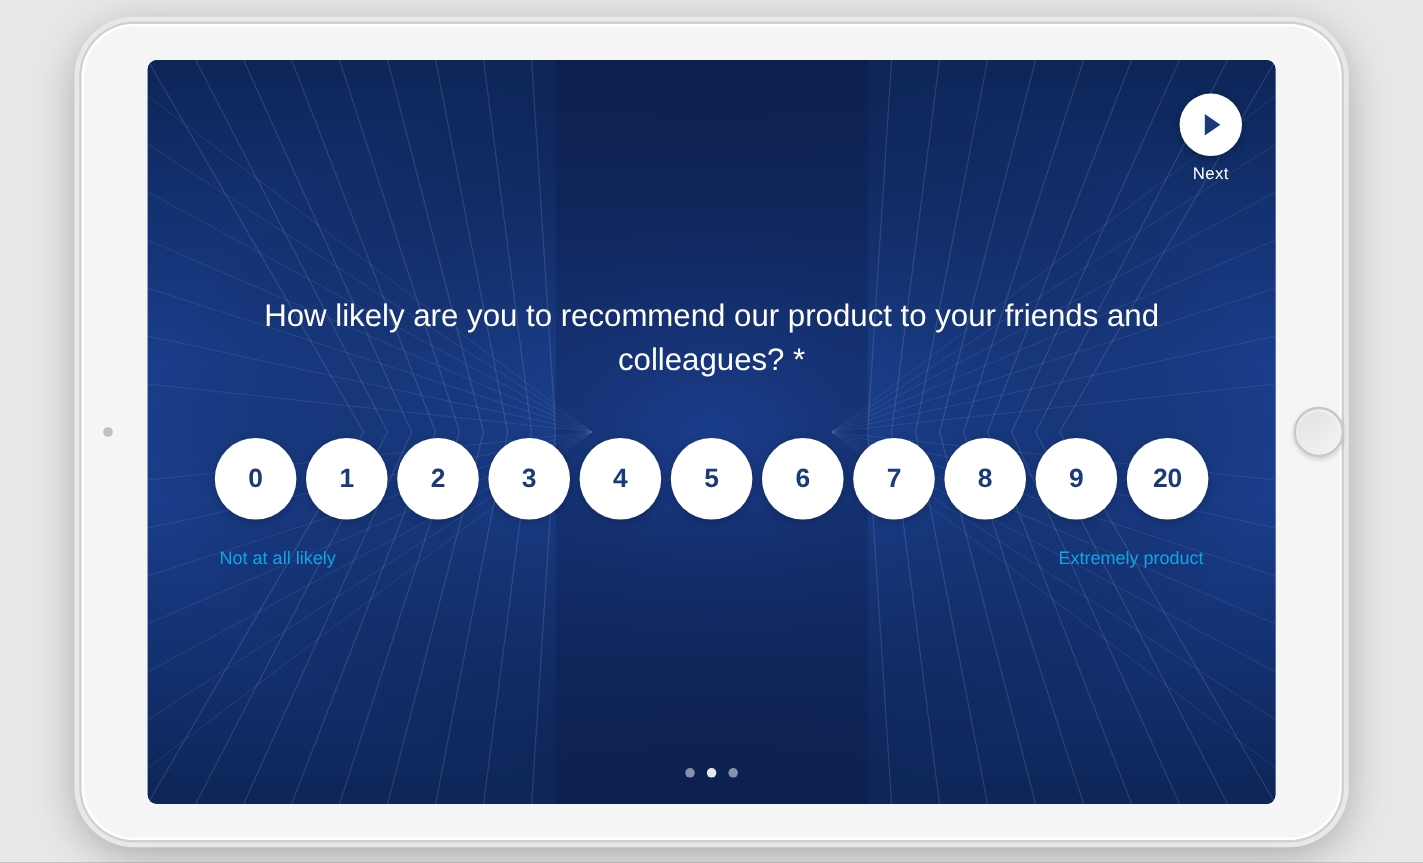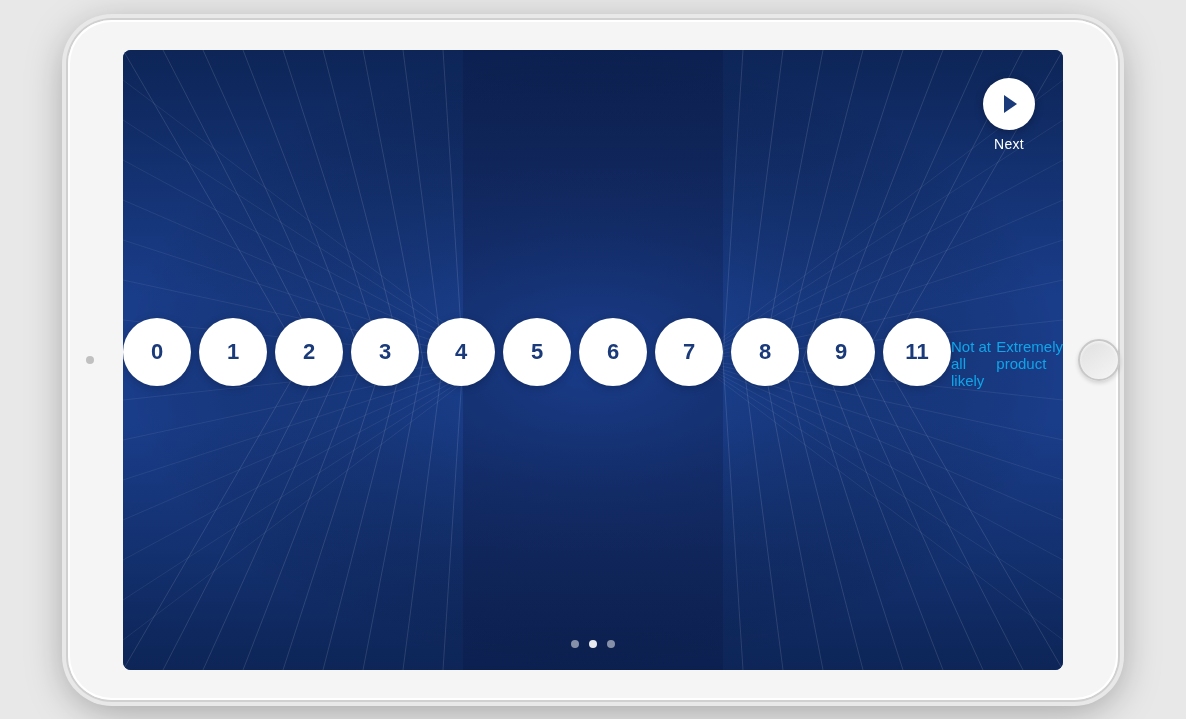--- a/index.html
+++ b/index.html
@@ -66,22 +66,23 @@
       position: relative;
       background: #1a3a7a;
     }
 
     .screen-content {
       position: relative;
       z-index: 10;
       width: 100%;
       height: 100%;
       display: flex;
-      flex-direction: row;
-      align-items: center;
+      flex-direction: column;
+      align-items: center;
+      justify-content: center;
     }
 
     
     .next-button {
       position: absolute;
       top: 28px;
       right: 28px;
       display: flex;
       flex-direction: column;
       align-items: center;
@@ -303,33 +304,34 @@
 
     <div class="screen-content">
 
       <button class="next-button">
         <div class="next-circle">
           <div class="next-arrow"></div>
         </div>
         <span class="next-label">Next</span>
       </button>
 
+      <div class="question-text">How likely are you to recommend our product to your friends and colleagues?  *</div>
 
       <div class="rating-row">
         <button class="rating-option">0</button>
         <button class="rating-option">1</button>
         <button class="rating-option">2</button>
         <button class="rating-option">3</button>
         <button class="rating-option">4</button>
         <button class="rating-option">5</button>
         <button class="rating-option">6</button>
         <button class="rating-option">7</button>
         <button class="rating-option">8</button>
         <button class="rating-option">9</button>
-        <button class="rating-option">11</button>
+        <button class="rating-option">20</button>
       </div>
 
       <div class="labels-row">
         <span class="label-left">Not at all likely</span>
         <span class="label-right">Extremely product</span>
       </div>
 
       <div class="pagination-dots">
         <div class="dot"></div>
         <div class="dot active"></div>

